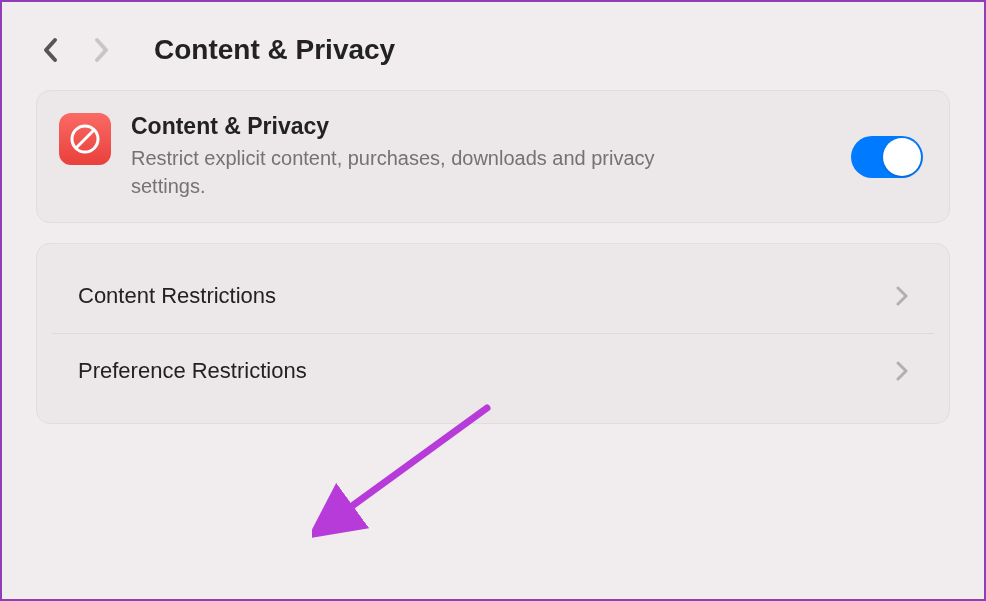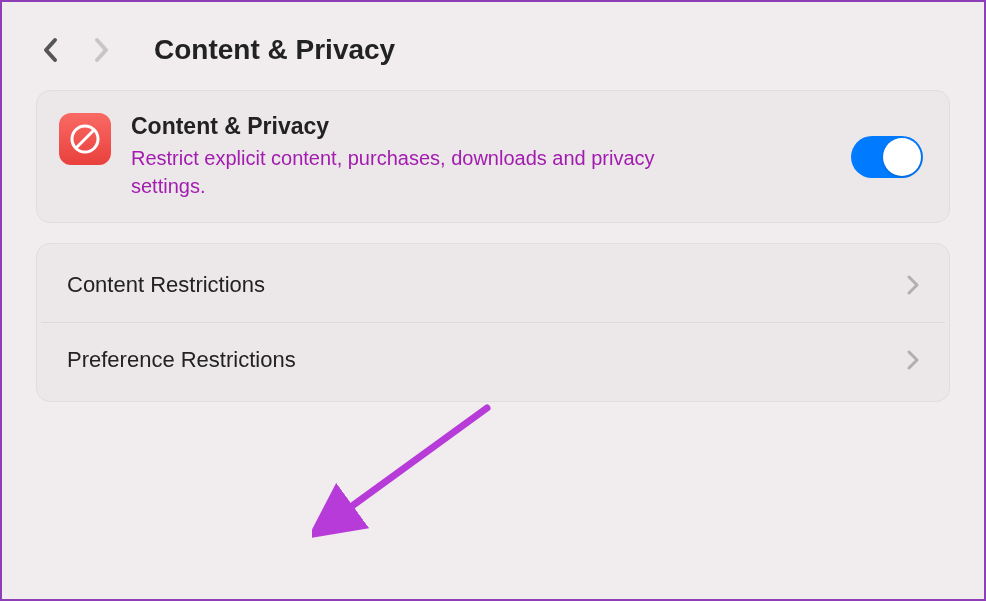--- a/index.html
+++ b/index.html
@@ -66,21 +66,21 @@
       flex: 1;
     }
     .top-card-title {
       font-size: 23px;
       font-weight: 600;
       color: #222;
       margin-bottom: 4px;
     }
     .top-card-desc {
       font-size: 20px;
-      color: #a21caf;
+      color: #737373;
       line-height: 1.4;
       max-width: 540px;
     }
     .toggle {
       width: 72px;
       height: 42px;
       background: #007aff;
       border-radius: 21px;
       position: relative;
       cursor: pointer;
@@ -90,21 +90,21 @@
       width: 38px;
       height: 38px;
       background: #fff;
       border-radius: 50%;
       position: absolute;
       top: 2px;
       right: 2px;
       box-shadow: 0 1px 3px rgba(0,0,0,0.2);
     }
     .list-card {
-      padding: 4px;
+      padding: 15px;
     }
     .list-row {
       display: flex;
       align-items: center;
       justify-content: space-between;
       padding: 24px 26px;
       cursor: pointer;
       border-bottom: 1px solid #ddd8da;
     }
     .list-row:last-child {

